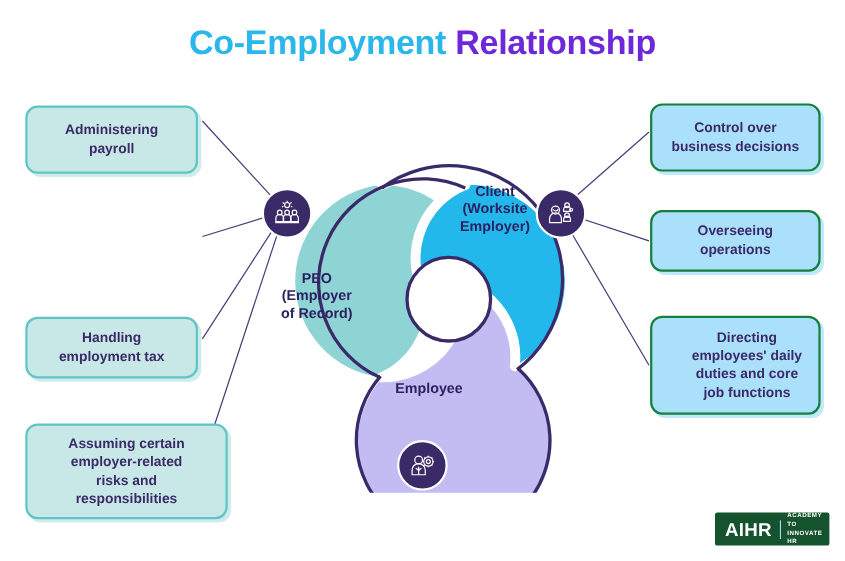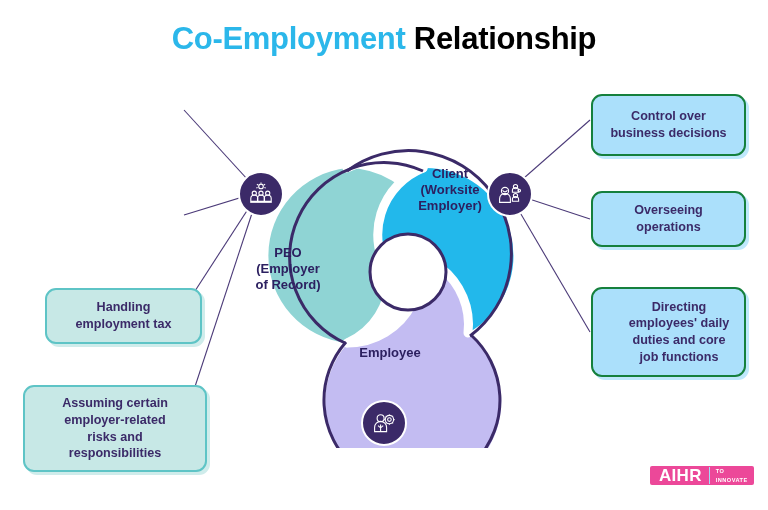--- a/index.html
+++ b/index.html
@@ -29,21 +29,21 @@
     left: 0;
     width: 768px;
     text-align: center;
     font-size: 31px;
     font-weight: bold;
     letter-spacing: -0.3px;
     line-height: 1.1;
     white-space: nowrap;
   }
   .title .t-accent { color: #2bb7ea; }
-  .title .t-main   { color: #000000; }
+  .title .t-main   { color: #6d28d9; }
 
   
   #lines {
     position: absolute;
     left: 0; top: 0;
     width: 768px; height: 510px;
     pointer-events: none;
   }
 
   
@@ -110,22 +110,22 @@
   #node-peo      { left: 238px; top: 171px; }
   #node-client   { left: 487px; top: 171px; }
   #node-employee { left: 361px; top: 400px; }
 
   
   #logo {
     position: absolute;
     left: 650px;
     top: 466px;
     width: 104px;
-    height: 19px;
-    background: #ec4899;
+    height: 30px;
+    background: #14532d;
     border-radius: 2px;
     display: flex;
     align-items: center;
     padding-left: 9px;
     box-sizing: border-box;
   }
   #logo .logo-mark {
     color: #ffffff;
     font-size: 17px;
     font-weight: bold;
@@ -163,21 +163,25 @@
       <line x1="259" y1="192" x2="184" y2="215"></line>
       <line x1="259" y1="192" x2="184" y2="308"></line>
       <line x1="259" y1="192" x2="184" y2="420"></line>
 
       <line x1="508" y1="192" x2="590" y2="120"></line>
       <line x1="508" y1="192" x2="590" y2="219"></line>
       <line x1="508" y1="192" x2="590" y2="332"></line>
     </g>
   </svg>
 
-  <div class="box box-left" style="left:23px; top:288px; width:157px; height:56px;margin-left:22px;">
+  <div class="box box-left" style="left:23px; top:96px; width:157px; height:62px;">
+    <span style="white-space:pre-line;">Administering
+payroll</span>
+  </div>
+  <div class="box box-left" style="left:23px; top:288px; width:157px; height:56px;">
     <span style="white-space:pre-line;">Handling
 employment tax</span>
   </div>
   <div class="box box-left" style="left:23px; top:385px; width:184px; height:87px;">
     <span style="white-space:pre-line;">Assuming certain
 employer-related
 risks and
 responsibilities</span>
   </div>
 

